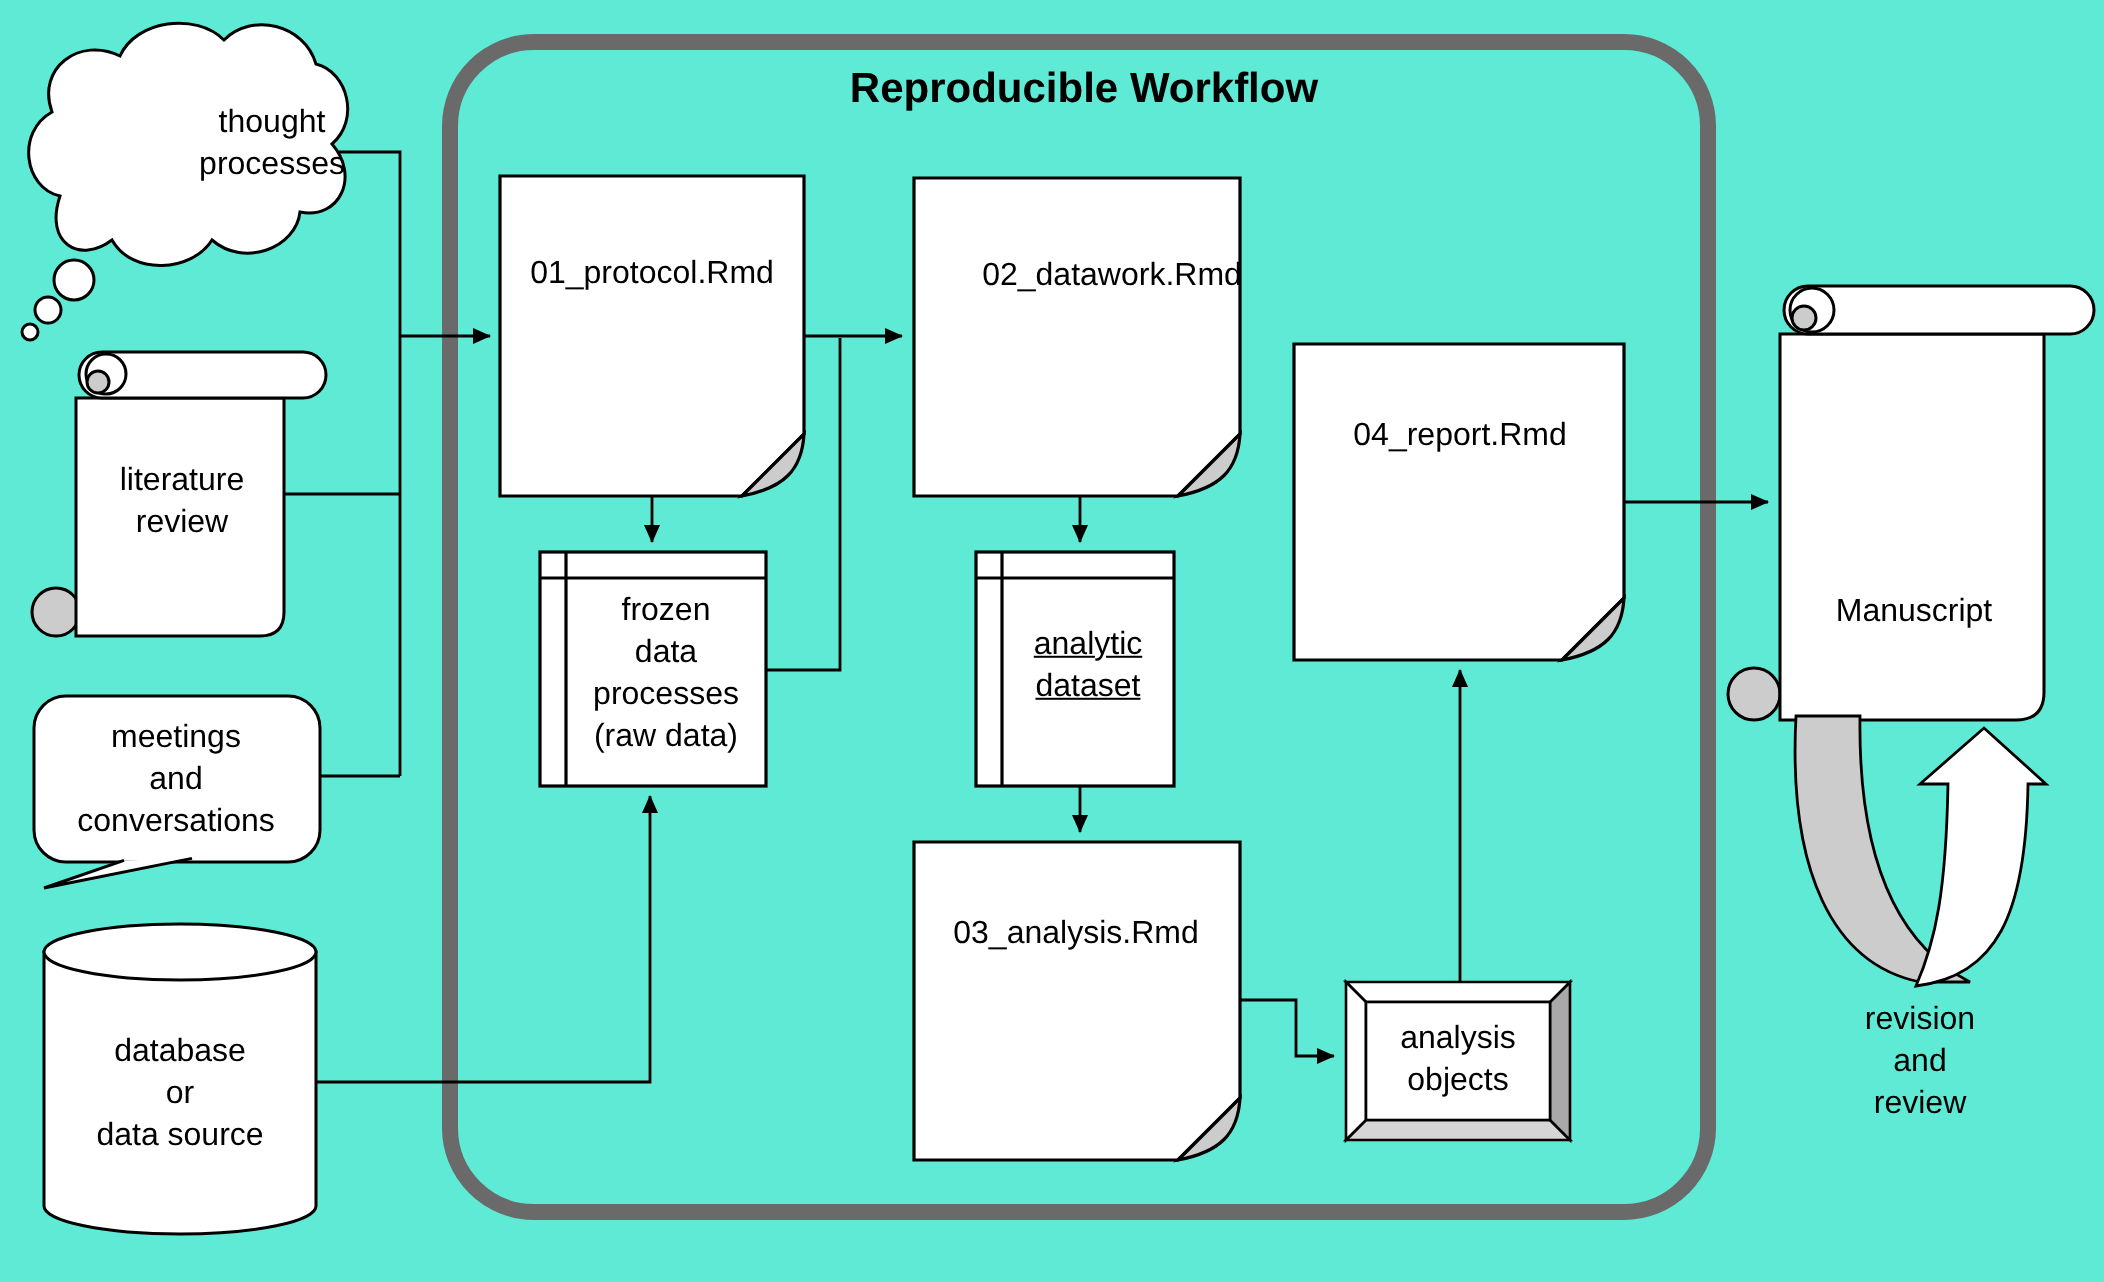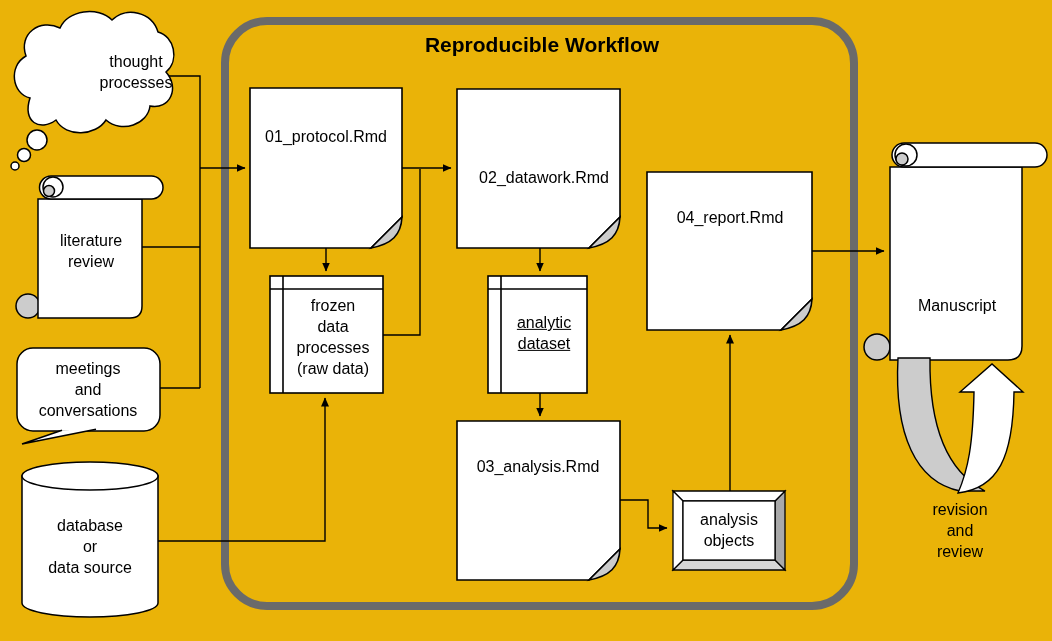--- a/index.html
+++ b/index.html
@@ -1,17 +1,17 @@
 <!DOCTYPE html>
 <html><head>
 <meta charset="utf-8">
 <style>
   html,body{margin:0;padding:0;background:#fff;}
   .stage{
-    position:relative;width:1052px;height:641px;background:#eab308;
+    position:relative;width:1052px;height:641px;background:#5eead4;
     font-family:"Liberation Sans", sans-serif;overflow:hidden;
   }
   .stage svg{position:absolute;left:0;top:0;}
   .lbl{
     position:absolute;transform:translate(-50%,-50%);
     text-align:center;white-space:pre-line;color:#000;
     font:16px/1.32 "Liberation Sans", sans-serif;
   }
   .title{font-weight:bold;font-size:21px;white-space:nowrap;}
 </style>
@@ -123,21 +123,21 @@
 <div class="lbl" style="left:91px;top:251px;">literature
 review</div>
 <div class="lbl" style="left:88px;top:390px;">meetings
 and
 conversations</div>
 <div class="lbl" style="left:90px;top:547px;">database
 or
 data source</div>
 
 <div class="lbl" style="left:326px;top:137px;">01_protocol.Rmd</div>
-<div class="lbl" style="left:544px;top:138px;margin-top:40px;">02_datawork.Rmd</div>
+<div class="lbl" style="left:556px;top:138px;">02_datawork.Rmd</div>
 <div class="lbl" style="left:333px;top:337px;">frozen
 data
 processes
 (raw data)</div>
 <div class="lbl" style="left:544px;top:333px;text-decoration:underline;">analytic
 dataset</div>
 <div class="lbl" style="left:538px;top:467px;">03_analysis.Rmd</div>
 <div class="lbl" style="left:729px;top:530px;">analysis
 objects</div>
 <div class="lbl" style="left:730px;top:218px;">04_report.Rmd</div>

